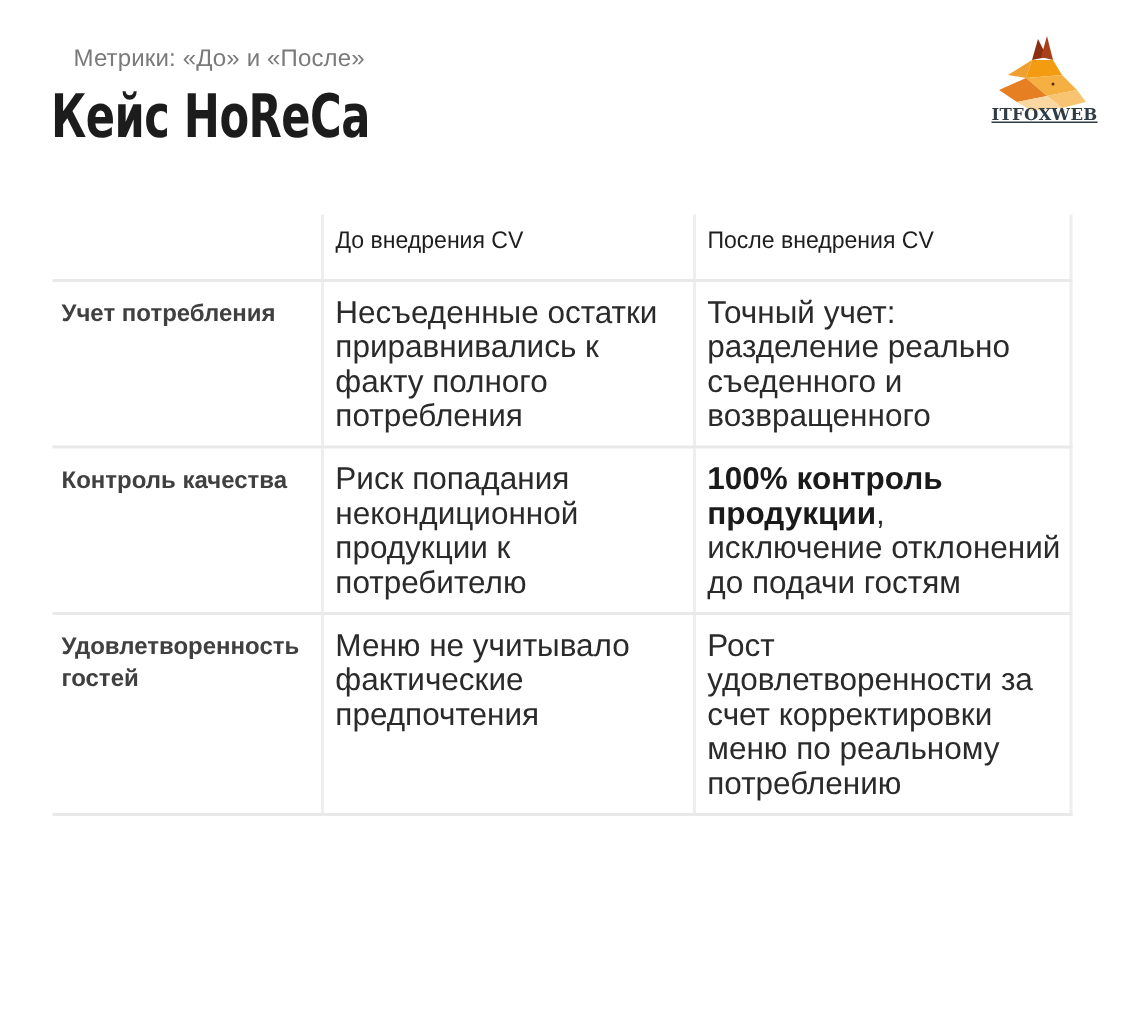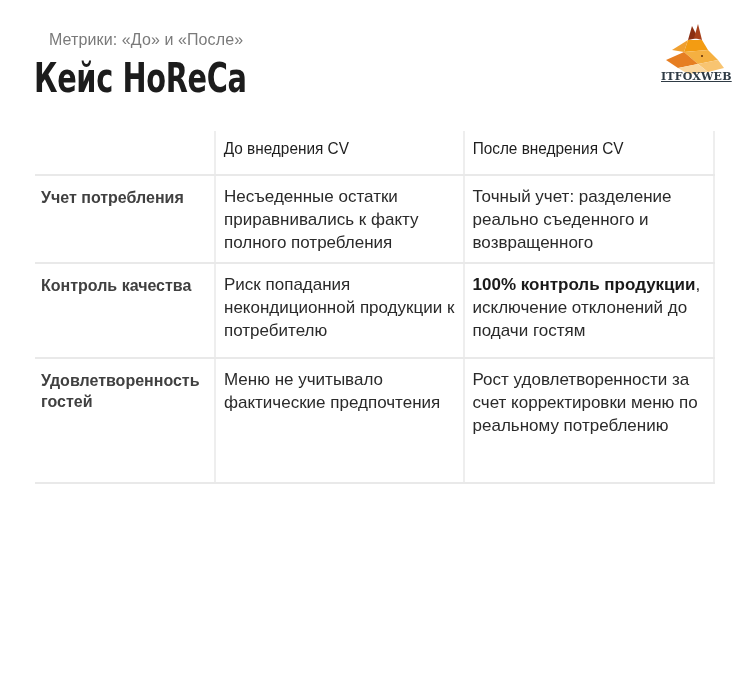--- a/index.html
+++ b/index.html
@@ -6,33 +6,33 @@
   body { width: 751px; height: 680px; position: relative; overflow: hidden;
          font-family: "Liberation Sans", "DejaVu Sans", sans-serif; color: #222; }
   .subtitle { position: absolute; left: 49px; top: 31px; font-size: 16px; color: #7a7a7a;
               font-family: Liberation Sans, sans-serif; letter-spacing: 0.1px; }
   .title { position: absolute; left: 34px; top: 54px; font-size: 40px; font-weight: bold;
            color: #1c1c1c; font-family: "DejaVu Sans", sans-serif; transform: scaleX(0.72);
            transform-origin: left top; letter-spacing: -0.5px; line-height: 48px; }
   .logo { position: absolute; left: 658px; top: 20px; width: 72px; height: 66px; }
   .logo-text { position: absolute; left: 661px; top: 70px; font-size: 11px; font-weight: bold;
                color: #2f3b45; font-family: "DejaVu Serif", serif; letter-spacing: 0.2px; text-decoration: underline; }
-  table.cmp { position: absolute; left: 35px; top: 131px; width: 680px; border-collapse: collapse; }
+  table.cmp { position: absolute; left: 35px; top: 143px; width: 680px; border-collapse: collapse; }
   table.cmp td, table.cmp th { border-right: 2px solid #eeeeee; border-bottom: 2px solid #e9e9e9;
       vertical-align: top; text-align: left; padding: 0; }
   table.cmp tr td:last-child, table.cmp tr th:last-child { border-right: 2px solid #eeeeee; }
   table.cmp tr.head th { border-bottom: 2px solid #e9e9e9; height: 34px; font-weight: normal; }
   .c1 { width: 180px; }
   .c2 { width: 248px; }
   .c3 { width: 248px; }
   .hcell { font-size: 16px; font-weight: bold; color: #1e1e1e; padding: 9px 0 0 8px !important;
            font-family: "Liberation Sans", sans-serif; transform: scaleX(0.96); transform-origin: left; }
   .rlabel { font-size: 16px; font-weight: bold; color: #404040; padding: 11px 4px 8px 6px !important;
             line-height: 21px; }
-  .cell { font-size: 17px; color: #2a2a2a; padding: 9px 6px 8px 8px !important; line-height: 23px; }
+  .cell { font-size: 21px; color: #2a2a2a; padding: 9px 6px 8px 8px !important; line-height: 23px; }
   .cell b { color: #1a1a1a; }
 </style>
 </head>
 <body>
 
 <div class="subtitle">Метрики: «До» и «После»</div>
 <div class="title">Кейс HoReCa</div>
 
 <svg class="logo" viewBox="0 0 72 66">
   <polygon points="34,6 40,18 30,20" fill="#8b2e12"></polygon>

